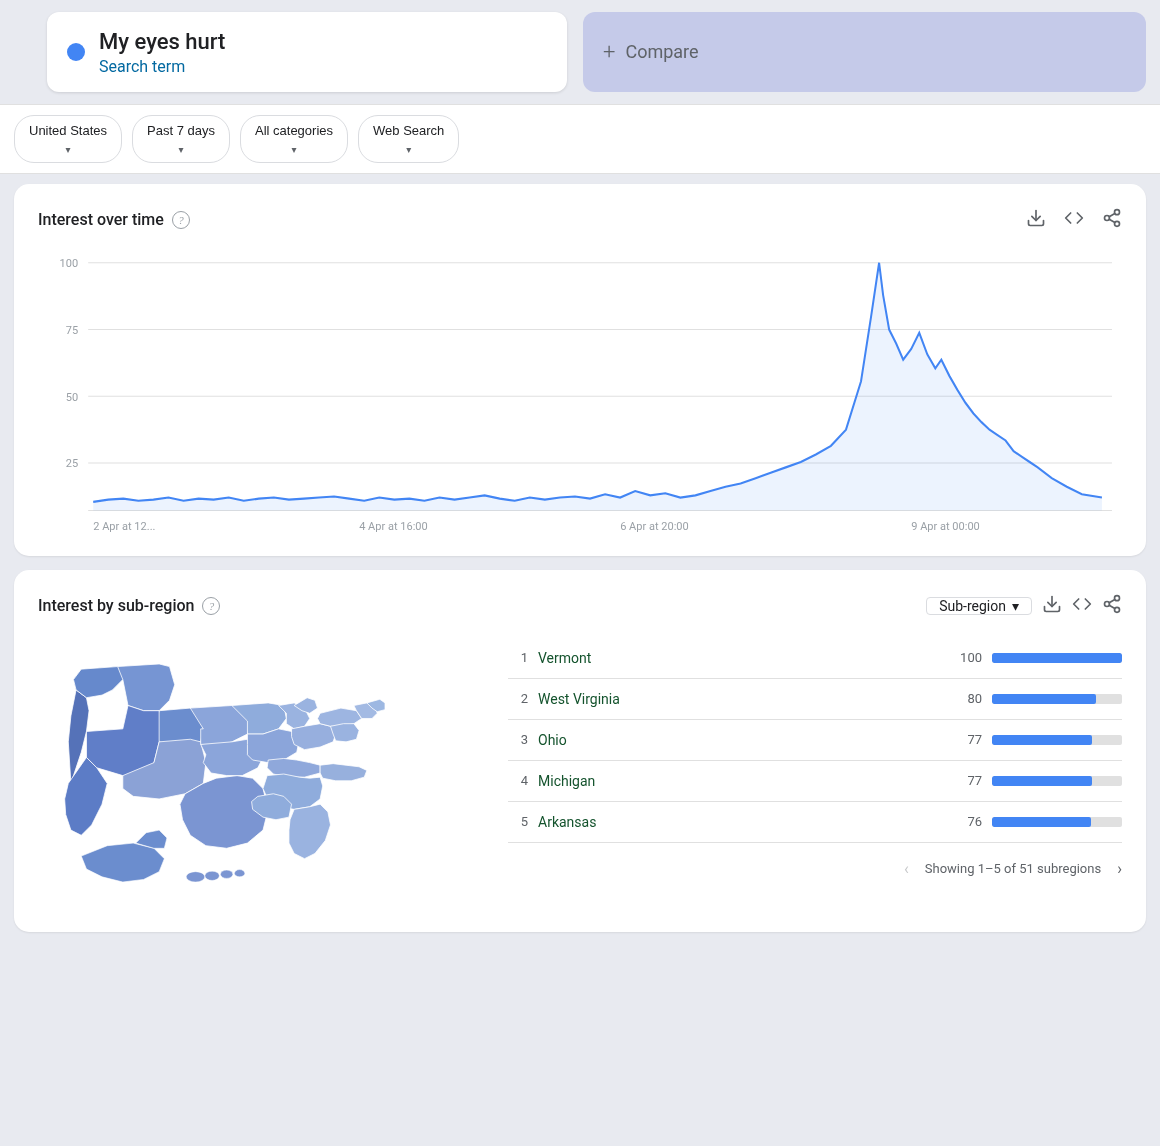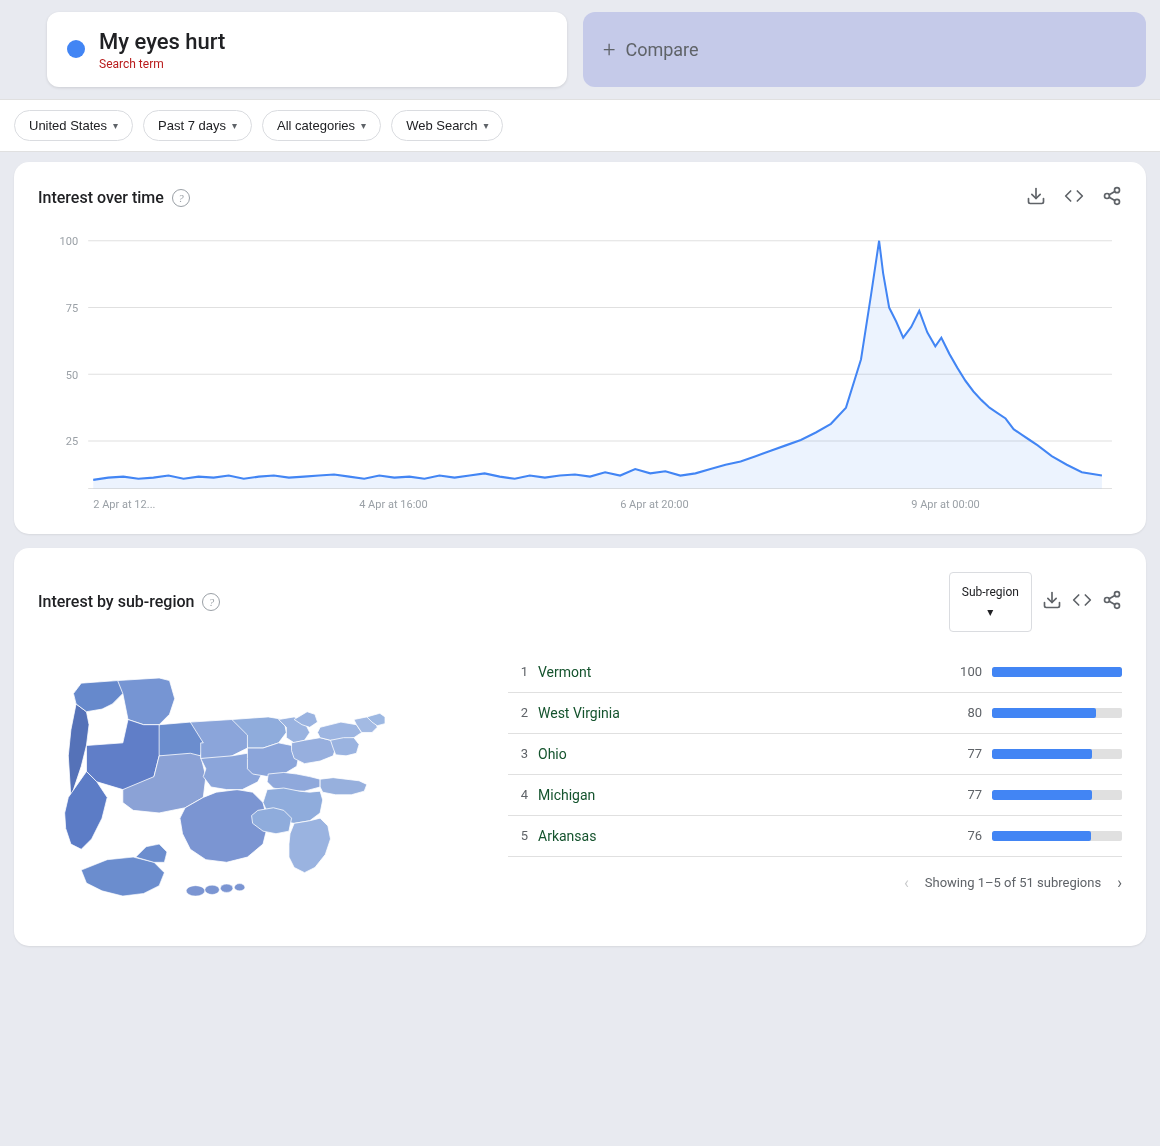--- a/index.html
+++ b/index.html
@@ -38,22 +38,22 @@
       background: #4285f4;
       flex-shrink: 0;
     }
     .search-term-text .term-name {
       font-size: 22px;
       font-weight: 500;
       color: #202124;
       line-height: 1.3;
     }
     .search-term-text .term-label {
-      font-size: 12px;
-      color: #b91c1c;
+      font-size: 16px;
+      color: #0369a1;
     }
     .compare-card {
       background: #c5cae9;
       border-radius: 12px;
       padding: 16px 20px;
       display: flex;
       align-items: center;
       gap: 10px;
       flex: 1;
       cursor: pointer;
@@ -85,20 +85,21 @@
       align-items: center;
       gap: 6px;
       padding: 7px 14px;
       border: 1px solid #dadce0;
       border-radius: 20px;
       background: #fff;
       font-size: 13px;
       color: #202124;
       cursor: pointer;
       white-space: nowrap;
+      flex-direction: column;
     }
     .filter-btn .chevron {
       font-size: 10px;
       color: #5f6368;
     }
 
     
     .main-content {
       padding: 0 14px;
     }
@@ -247,27 +248,26 @@
     
     .subregion-header-actions {
       display: flex;
       align-items: center;
       gap: 10px;
     }
     .subregion-dropdown {
       display: flex;
       align-items: center;
       gap: 6px;
-      padding: 12px 12px;
+      padding: 0 12px;
       border: 1px solid #dadce0;
       border-radius: 4px;
-      font-size: 12px;
+      font-size: 14px;
       color: #202124;
       cursor: pointer;
-      flex-direction: column;
     }
 
     
     .pagination {
       display: flex;
       justify-content: flex-end;
       align-items: center;
       padding-top: 16px;
       gap: 16px;
       color: #5f6368;

